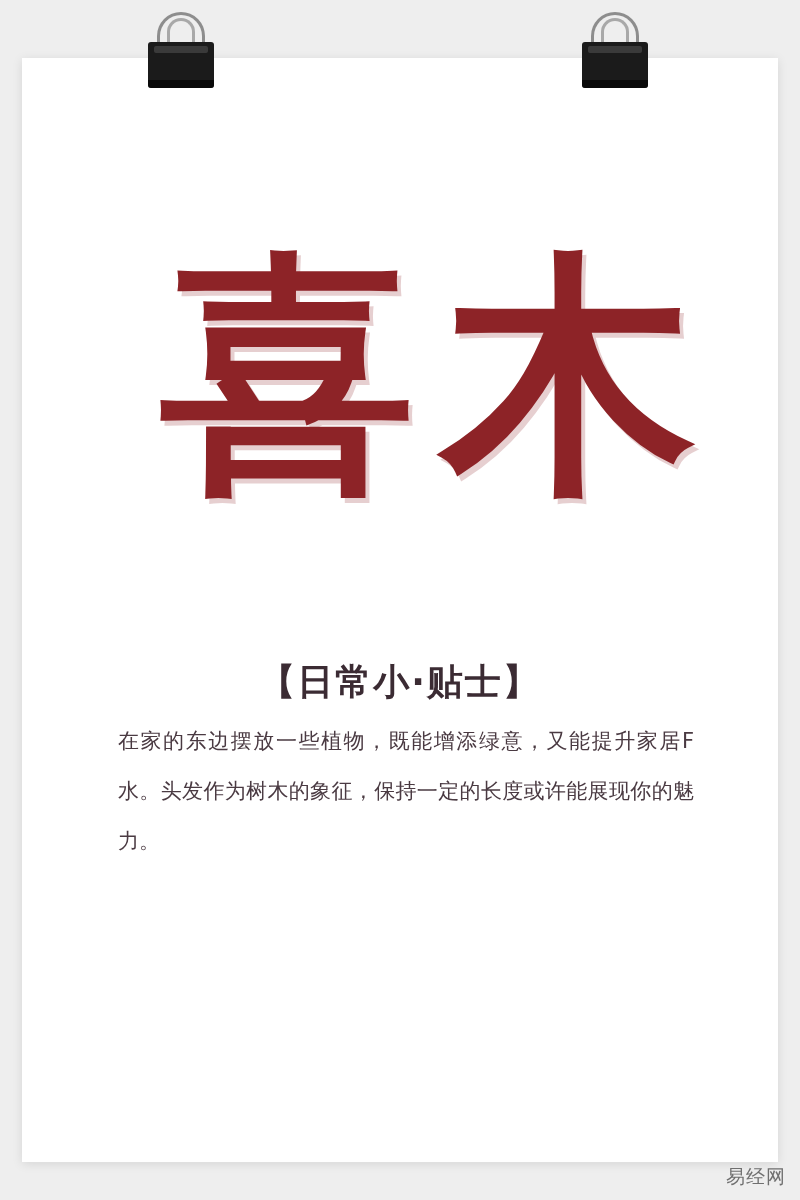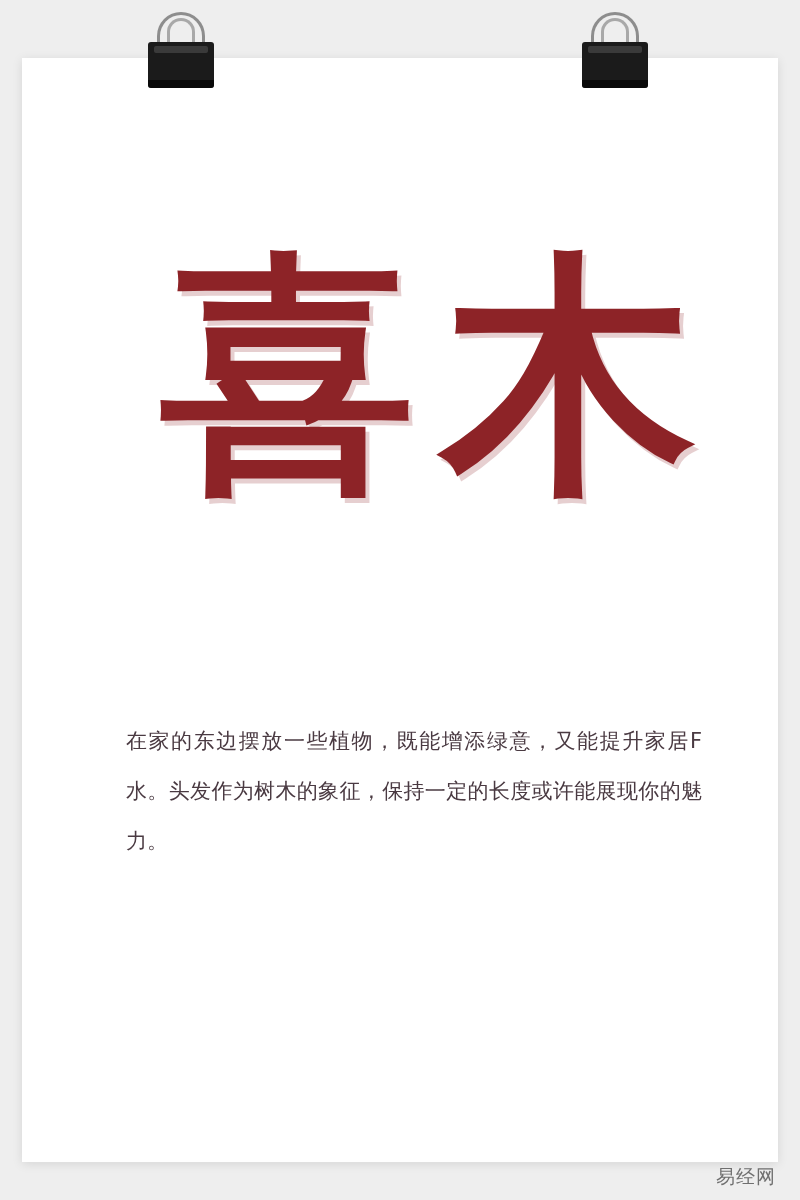--- a/index.html
+++ b/index.html
@@ -124,44 +124,44 @@
   .tips-body {
     position: absolute;
     left: 96px;
     top: 658px;
     width: 576px;
     color: #4a3a42;
     font-family: "DejaVu Sans", "Liberation Sans", sans-serif;
     font-size: 21px;
     line-height: 50px;
     text-align: justify;
-    margin-left: 8px;
   }
   .tips-body p {
     margin: 0;
   }
 
   
   .watermark {
     position: absolute;
-    right: 24px;
+    right: 14px;
     bottom: 10px;
     color: #6f6f6f;
     font-family: "DejaVu Sans", "Liberation Sans", sans-serif;
     font-size: 19px;
     letter-spacing: 1px;
   }
 </style>
 </head>
 <body>
 
 <div class="poster-sheet">
 
   <div class="hero">喜木</div>
 
+  <div class="tips-heading">【日常小·贴士】</div>
 
   <div class="tips-body">
     <p>在家的东边摆放一些植物，既能增添绿意，又能提升家居F 水。头发作为树木的象征，保持一定的长度或许能展现你的魅力。</p>
   </div>
 
 </div>
 
 <div class="clip clip-left">
   <div class="wire"></div>
   <div class="wire2"></div>

